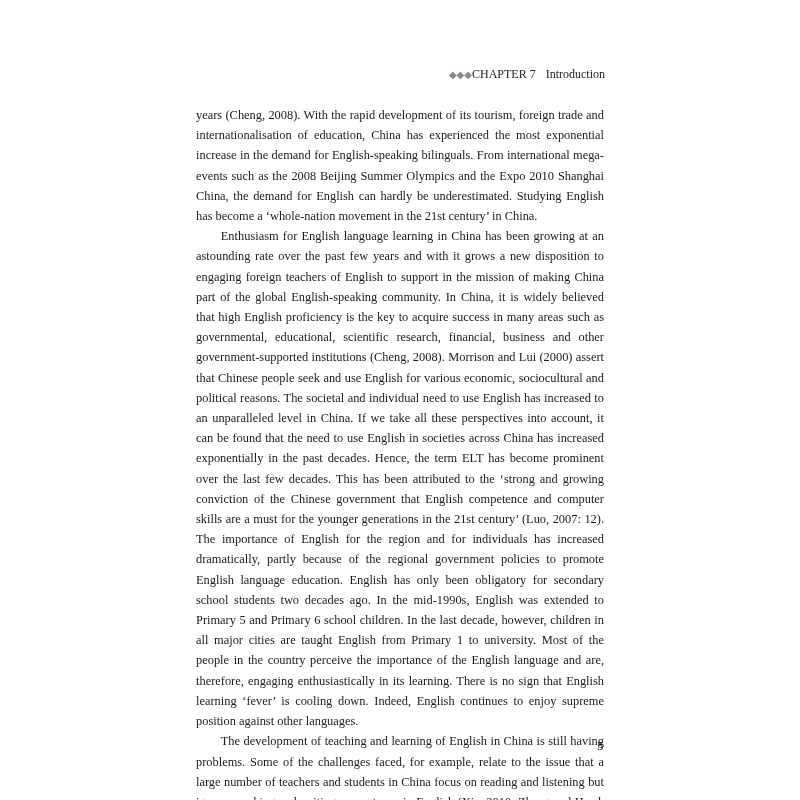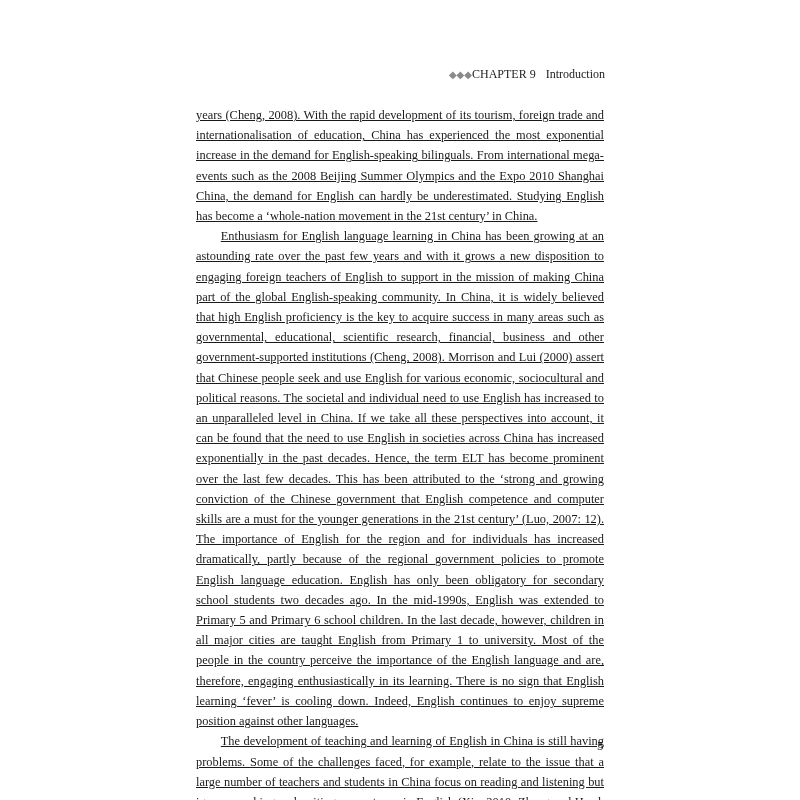--- a/index.html
+++ b/index.html
@@ -10,31 +10,31 @@
   .running-head {
     position: absolute; top: 67px; right: 195px;
     font-size: 12px; white-space: nowrap; color: #222;
   }
   .running-head .diamonds { color: #8a8a8a; font-size: 10px; letter-spacing: 0px; }
   .running-head .chap { margin-right: 10px; }
   .body-text {
     position: absolute; top: 105px; left: 196px; width: 408px;
     font-size: 12.4px; line-height: 20.2px; text-align: justify;
   }
-  .body-text p { margin: 0; text-decoration: underline; }
+  .body-text p { margin: 0; }
   .body-text p.indent { text-indent: 2em; }
   .page-number {
     position: absolute; top: 738px; left: 597px; font-size: 13px;
   }
 </style>
 </head>
 <body>
 
 <div class="running-head">
-  <span class="diamonds">◆◆◆</span><span class="chap">CHAPTER 9</span><span>Introduction</span>
+  <span class="diamonds">◆◆◆</span><span class="chap">CHAPTER 7</span><span>Introduction</span>
 </div>
 
 <div class="body-text">
   <p>years (Cheng, 2008). With the rapid development of its tourism, foreign trade and internationalisation of education, China has experienced the most exponential increase in the demand for English-speaking bilinguals. From international mega-events such as the 2008 Beijing Summer Olympics and the Expo 2010 Shanghai China, the demand for English can hardly be underestimated. Studying English has become a ‘whole-nation movement in the 21st century’ in China.</p>
   <p class="indent">Enthusiasm for English language learning in China has been growing at an astounding rate over the past few years and with it grows a new disposition to engaging foreign teachers of English to support in the mission of making China part of the global English-speaking community. In China, it is widely believed that high English proficiency is the key to acquire success in many areas such as governmental, educational, scientific research, financial, business and other government-supported institutions (Cheng, 2008). Morrison and Lui (2000) assert that Chinese people seek and use English for various economic, sociocultural and political reasons. The societal and individual need to use English has increased to an unparalleled level in China. If we take all these perspectives into account, it can be found that the need to use English in societies across China has increased exponentially in the past decades. Hence, the term ELT has become prominent over the last few decades. This has been attributed to the ‘strong and growing conviction of the Chinese government that English competence and computer skills are a must for the younger generations in the 21st century’ (Luo, 2007: 12). The importance of English for the region and for individuals has increased dramatically, partly because of the regional government policies to promote English language education. English has only been obligatory for secondary school students two decades ago. In the mid-1990s, English was extended to Primary 5 and Primary 6 school children. In the last decade, however, children in all major cities are taught English from Primary 1 to university. Most of the people in the country perceive the importance of the English language and are, therefore, engaging enthusiastically in its learning. There is no sign that English learning ‘fever’ is cooling down. Indeed, English continues to enjoy supreme position against other languages.</p>
   <p class="indent">The development of teaching and learning of English in China is still having problems. Some of the challenges faced, for example, relate to the issue that a large number of teachers and students in China focus on reading and listening but ignore speaking and writing competency in English (Xie, 2010; Zhang and Head, 2010). This</p>
 </div>
 
 <div class="page-number">5</div>
 

